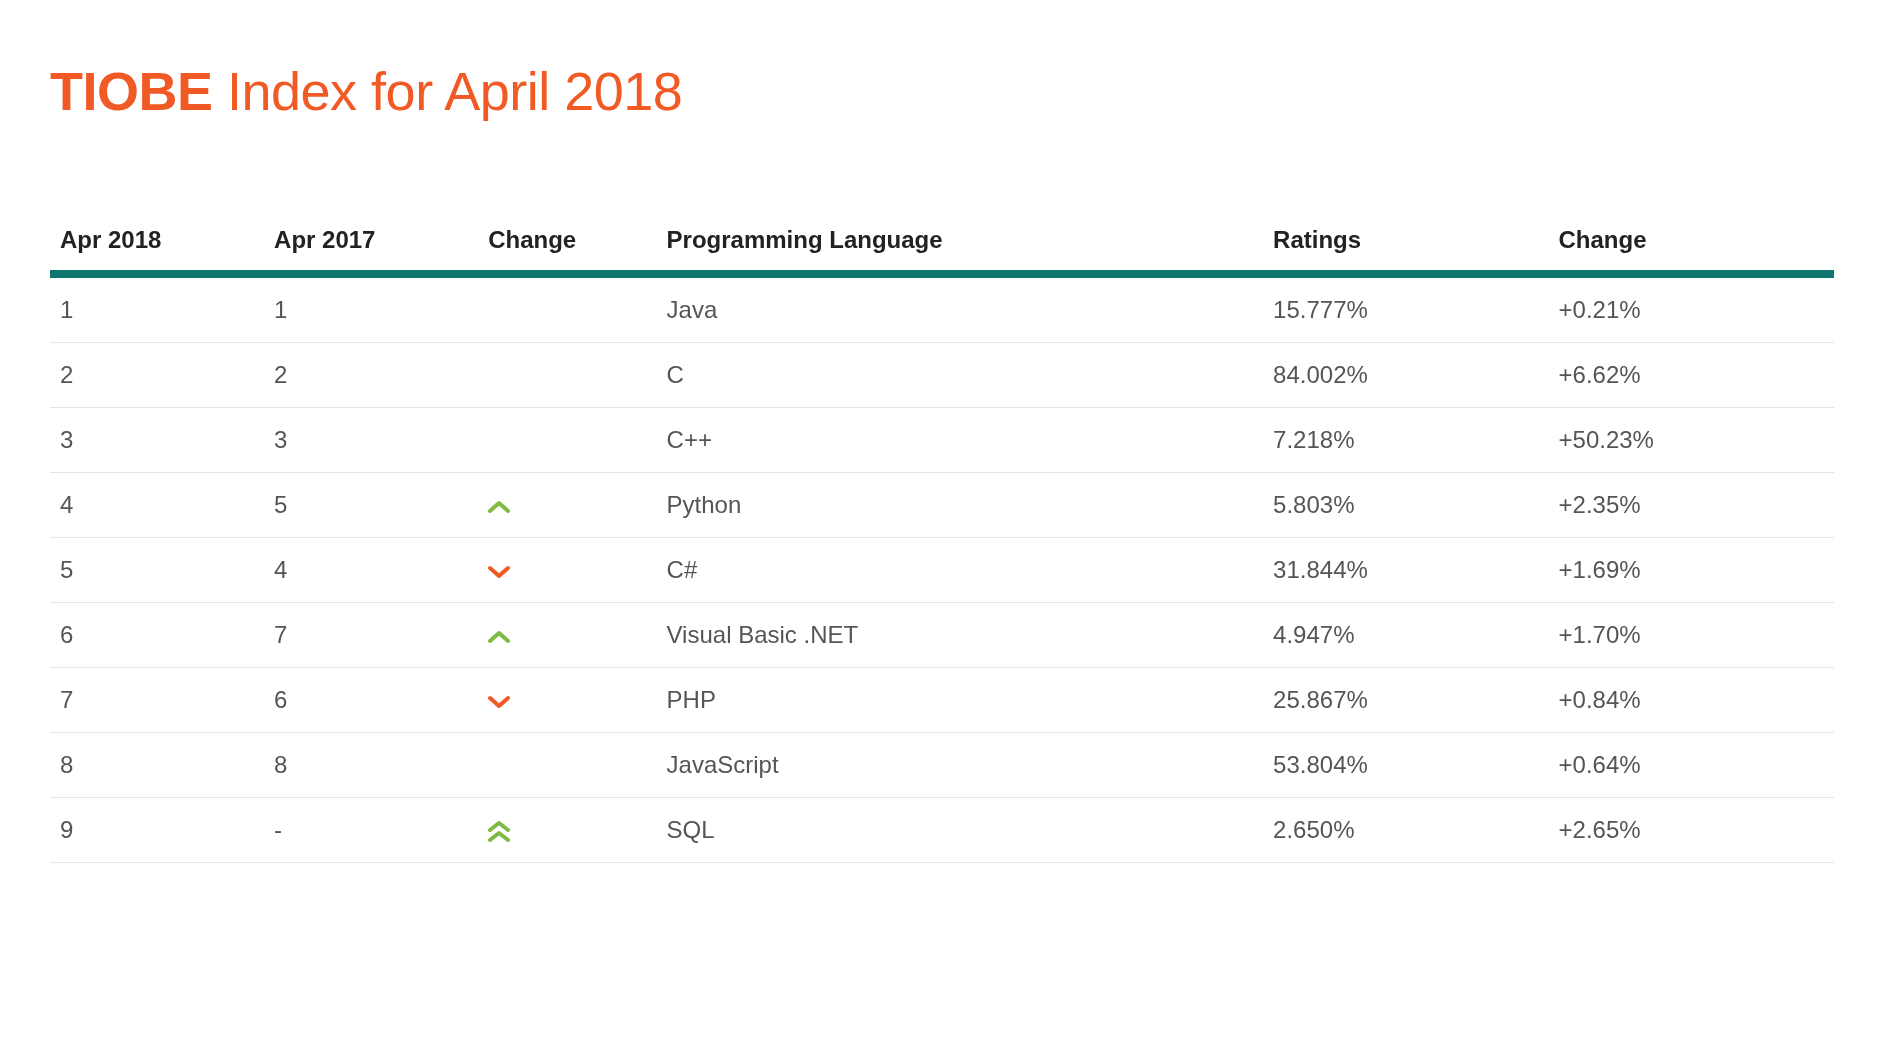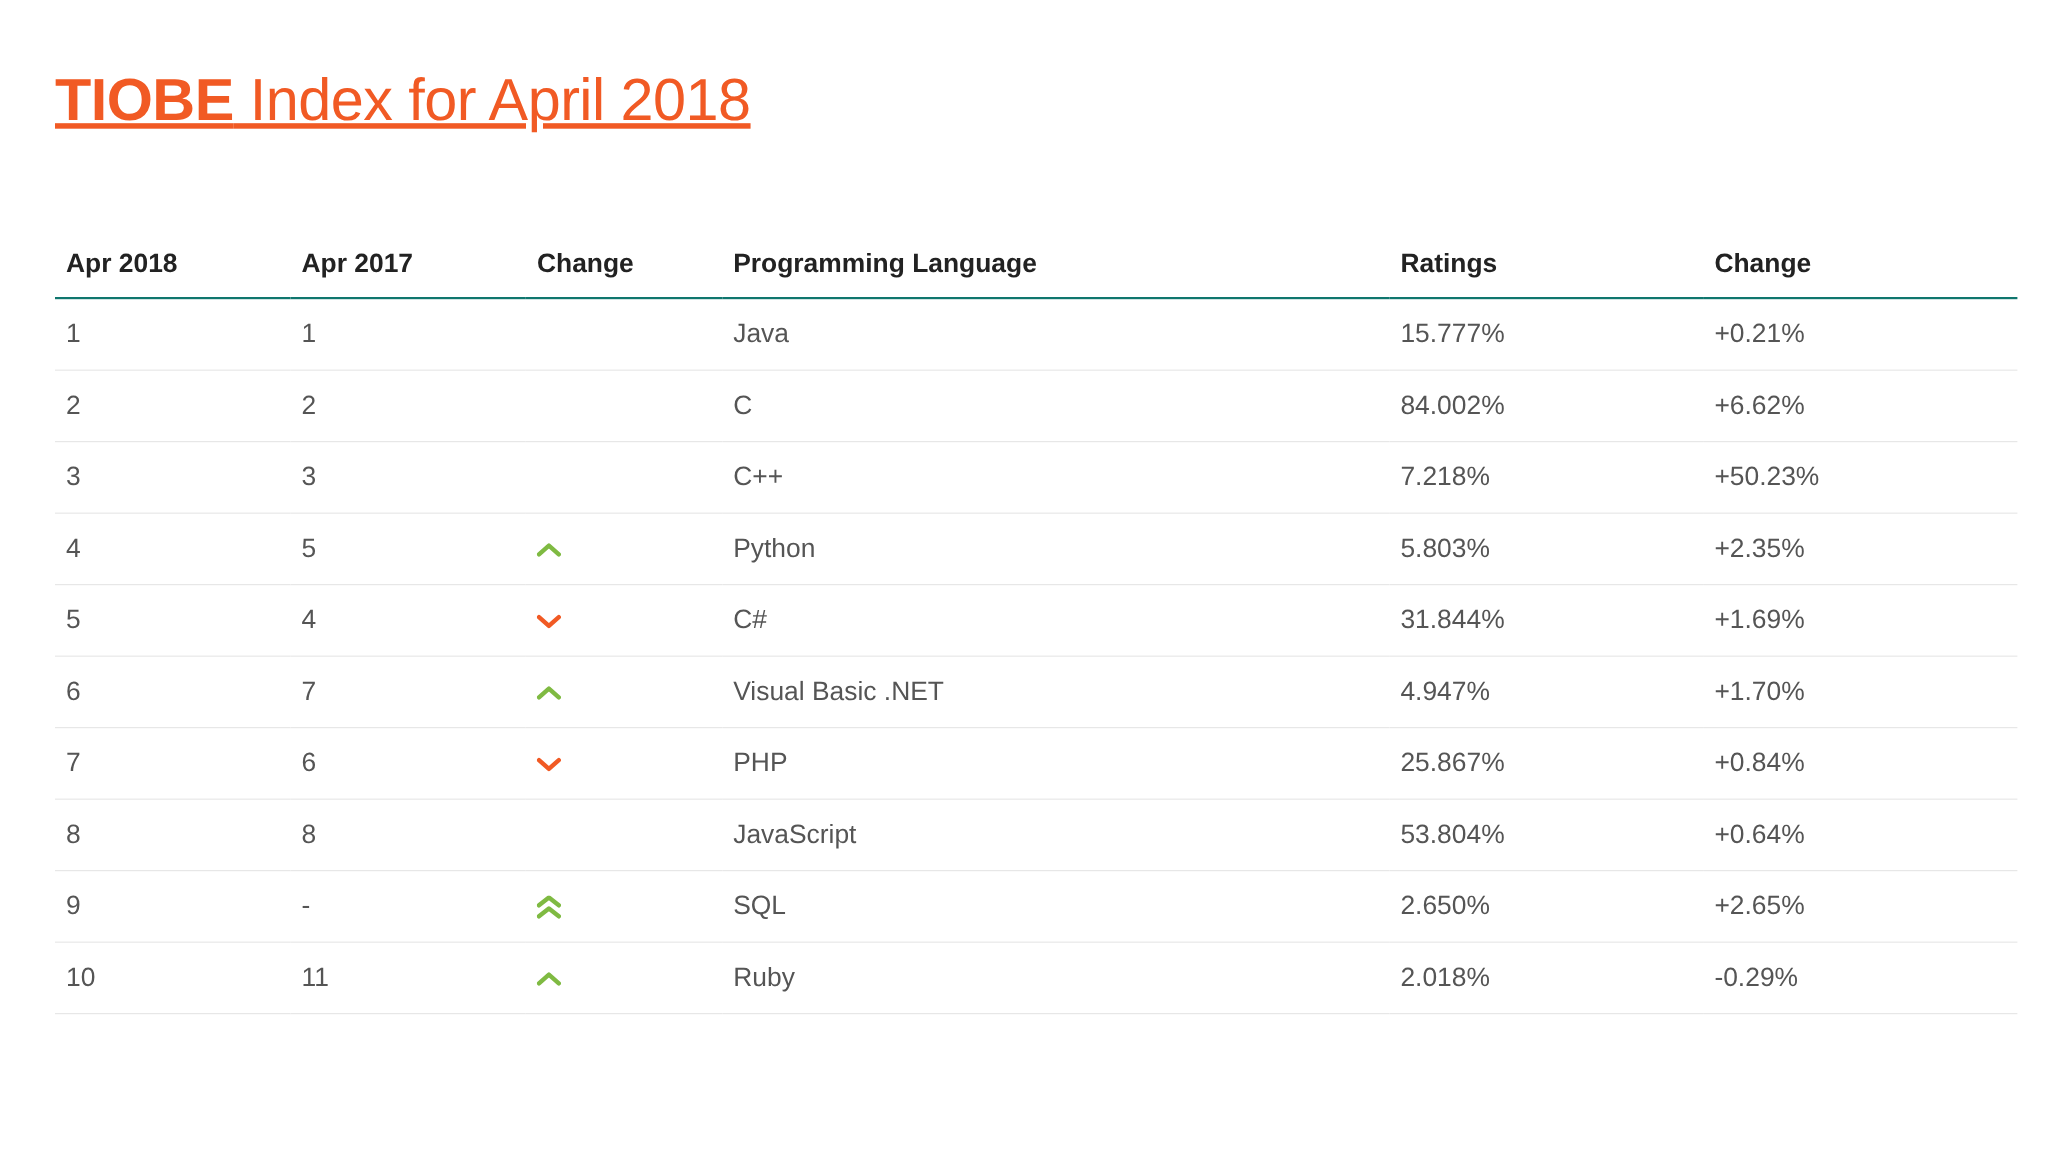--- a/index.html
+++ b/index.html
@@ -16,36 +16,35 @@
     .page {
       width: 100%;
       max-width: 1800px;
     }
     .title {
       font-size: 54px;
       font-weight: 400;
       color: #F15A24;
       margin-bottom: 90px;
       letter-spacing: -0.5px;
-      text-decoration: underline;
     }
     .title .brand {
       font-weight: 700;
     }
     table {
       width: 100%;
       border-collapse: collapse;
       font-size: 24px;
     }
     thead th {
       text-align: left;
       font-weight: 700;
       color: #222222;
       padding: 14px 10px 16px 10px;
-      border-bottom: 2px solid #0f766e;
+      border-bottom: 8px solid #0f766e;
     }
     tbody td {
       padding: 18px 10px;
       border-bottom: 1px solid #e5e5e5;
       color: #555555;
       font-weight: 400;
     }
     .col-apr2018 { width: 12%; }
     .col-apr2017 { width: 12%; }
     .col-change-icon { width: 10%; }
@@ -156,25 +155,15 @@
           <td>9</td>
           <td>-</td>
           <td><span class="icon"><svg width="22" height="22" viewBox="0 0 22 22">
                 <path d="M2 9 L11 2 L20 9" fill="none" stroke="#7FBA42" stroke-width="4" stroke-linecap="round" stroke-linejoin="round"></path>
                 <path d="M2 19 L11 12 L20 19" fill="none" stroke="#7FBA42" stroke-width="4" stroke-linecap="round" stroke-linejoin="round"></path>
               </svg></span></td>
           <td>SQL</td>
           <td>2.650%</td>
           <td>+2.65%</td>
         </tr>
-        <tr>
-          <td>10</td>
-          <td>11</td>
-          <td><span class="icon"><svg width="22" height="14" viewBox="0 0 22 14">
-                <path d="M2 11 L11 3 L20 11" fill="none" stroke="#7FBA42" stroke-width="4" stroke-linecap="round" stroke-linejoin="round"></path>
-              </svg></span></td>
-          <td>Ruby</td>
-          <td>2.018%</td>
-          <td>-0.29%</td>
-        </tr>
       </tbody>
   </table>
 </div>
 
 </body></html>

